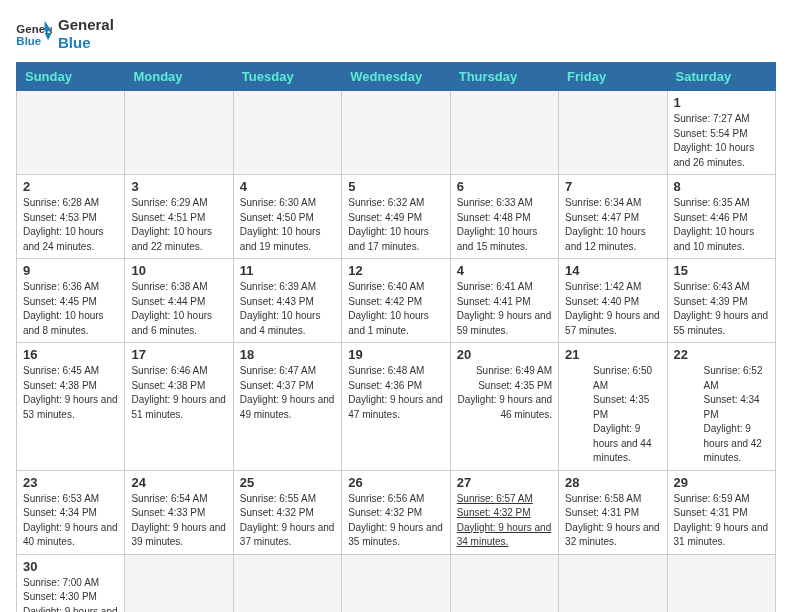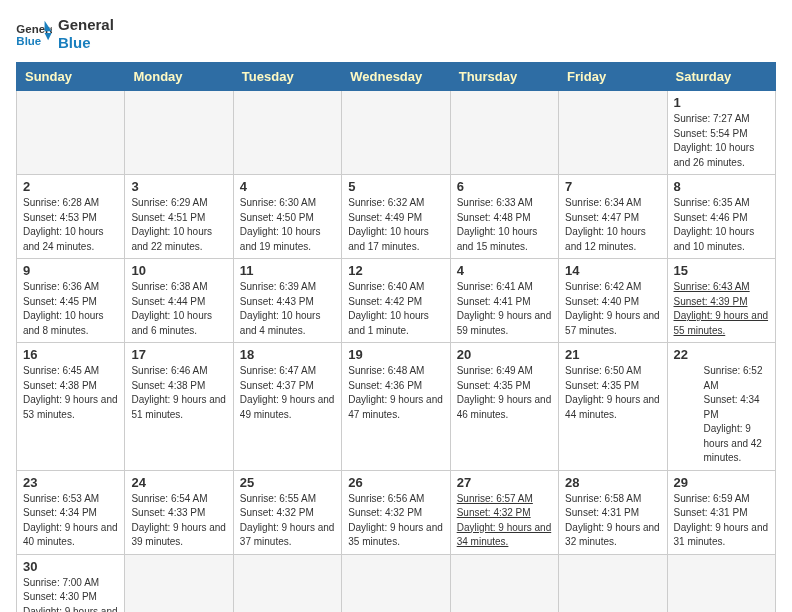--- a/index.html
+++ b/index.html
@@ -37,21 +37,21 @@
       font-size: 14px;
       color: #555;
     }
     .calendar {
       width: 100%;
       border-collapse: collapse;
       border: 1px solid #ccc;
     }
     .calendar th {
       background: #2e6da4;
-      color: #fef9c3;
+      color: #5eead4;
       font-size: 13px;
       font-weight: bold;
       text-align: left;
       padding: 6px 8px;
       border: 1px solid #2e6da4;
     }
     .calendar td {
       border: 1px solid #ccc;
       vertical-align: top;
       padding: 4px 6px;
@@ -201,27 +201,27 @@
 Daylight: 10 hours and 1 minute.</div>
         </td>
         <td>
           <div class="day-number">4</div>
           <div class="day-info" style="white-space: pre-line;">Sunrise: 6:41 AM
 Sunset: 4:41 PM
 Daylight: 9 hours and 59 minutes.</div>
         </td>
         <td>
           <div class="day-number">14</div>
-          <div class="day-info" style="white-space: pre-line;">Sunrise: 6:42 AM
+          <div class="day-info" style="white-space: pre-line;">Sunrise: 1:42 AM
 Sunset: 4:40 PM
 Daylight: 9 hours and 57 minutes.</div>
         </td>
         <td>
           <div class="day-number">15</div>
-          <div class="day-info" style="white-space: pre-line; text-decoration: underline;">Sunrise: 6:43 AM
+          <div class="day-info" style="white-space: pre-line;">Sunrise: 6:43 AM
 Sunset: 4:39 PM
 Daylight: 9 hours and 55 minutes.</div>
         </td>
       </tr>
       <tr>
         <td>
           <div class="day-number">16</div>
           <div class="day-info" style="white-space: pre-line;">Sunrise: 6:45 AM
 Sunset: 4:38 PM
 Daylight: 9 hours and 53 minutes.</div>
@@ -239,27 +239,27 @@
 Daylight: 9 hours and 49 minutes.</div>
         </td>
         <td>
           <div class="day-number">19</div>
           <div class="day-info" style="white-space: pre-line;">Sunrise: 6:48 AM
 Sunset: 4:36 PM
 Daylight: 9 hours and 47 minutes.</div>
         </td>
         <td>
           <div class="day-number">20</div>
-          <div class="day-info" style="white-space: pre-line;">Sunrise: 6:49 AM
+          <div class="day-info" style="white-space: pre-line; text-align: right;">Sunrise: 6:49 AM
 Sunset: 4:35 PM
 Daylight: 9 hours and 46 minutes.</div>
         </td>
         <td>
           <div class="day-number">21</div>
-          <div class="day-info" style="white-space: pre-line;">Sunrise: 6:50 AM
+          <div class="day-info" style="white-space: pre-line; margin-left: 28px;">Sunrise: 6:50 AM
 Sunset: 4:35 PM
 Daylight: 9 hours and 44 minutes.</div>
         </td>
         <td>
           <div class="day-number">22</div>
           <div class="day-info" style="white-space: pre-line; margin-left: 30px;">Sunrise: 6:52 AM
 Sunset: 4:34 PM
 Daylight: 9 hours and 42 minutes.</div>
         </td>
       </tr>

